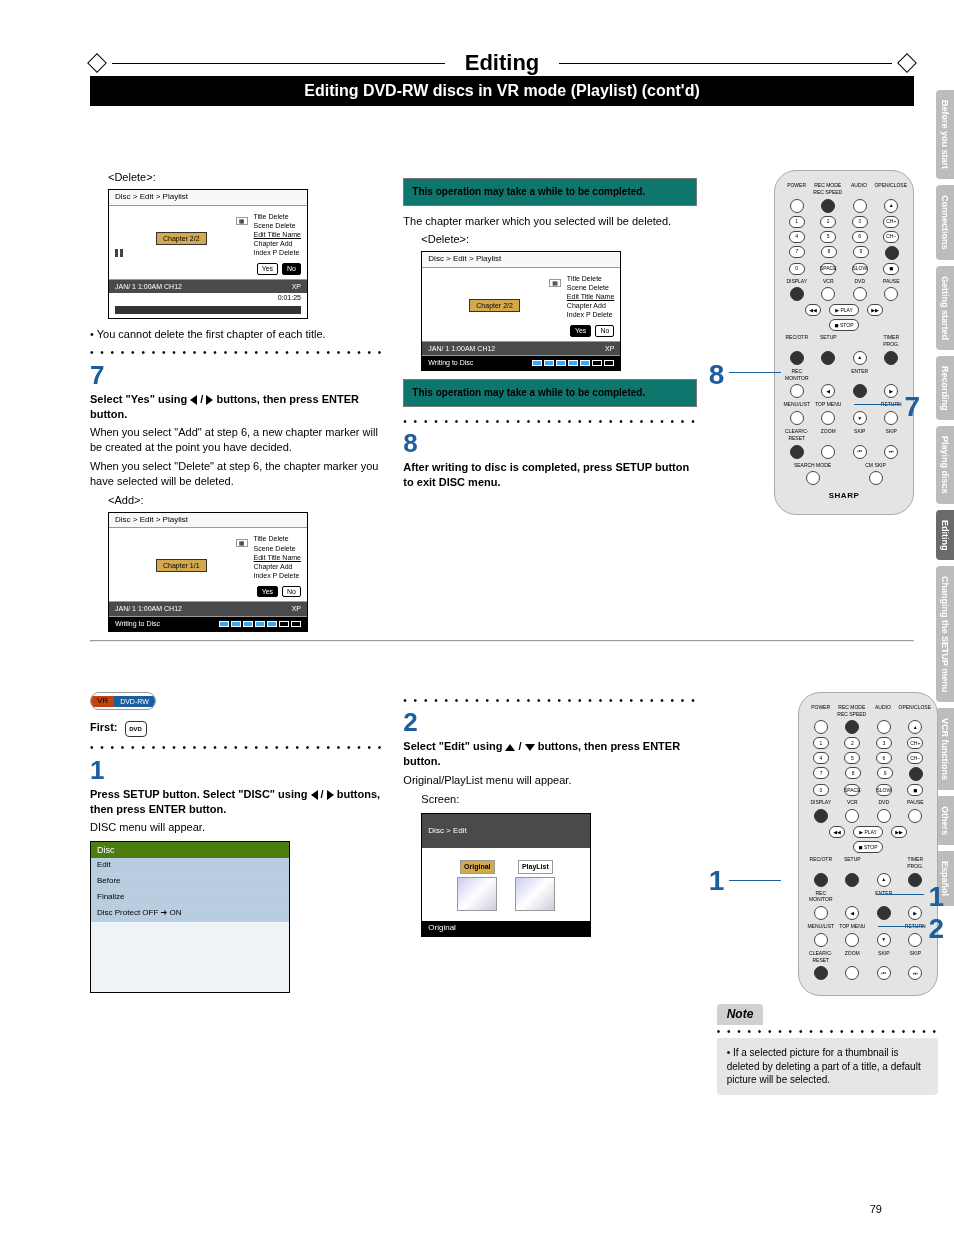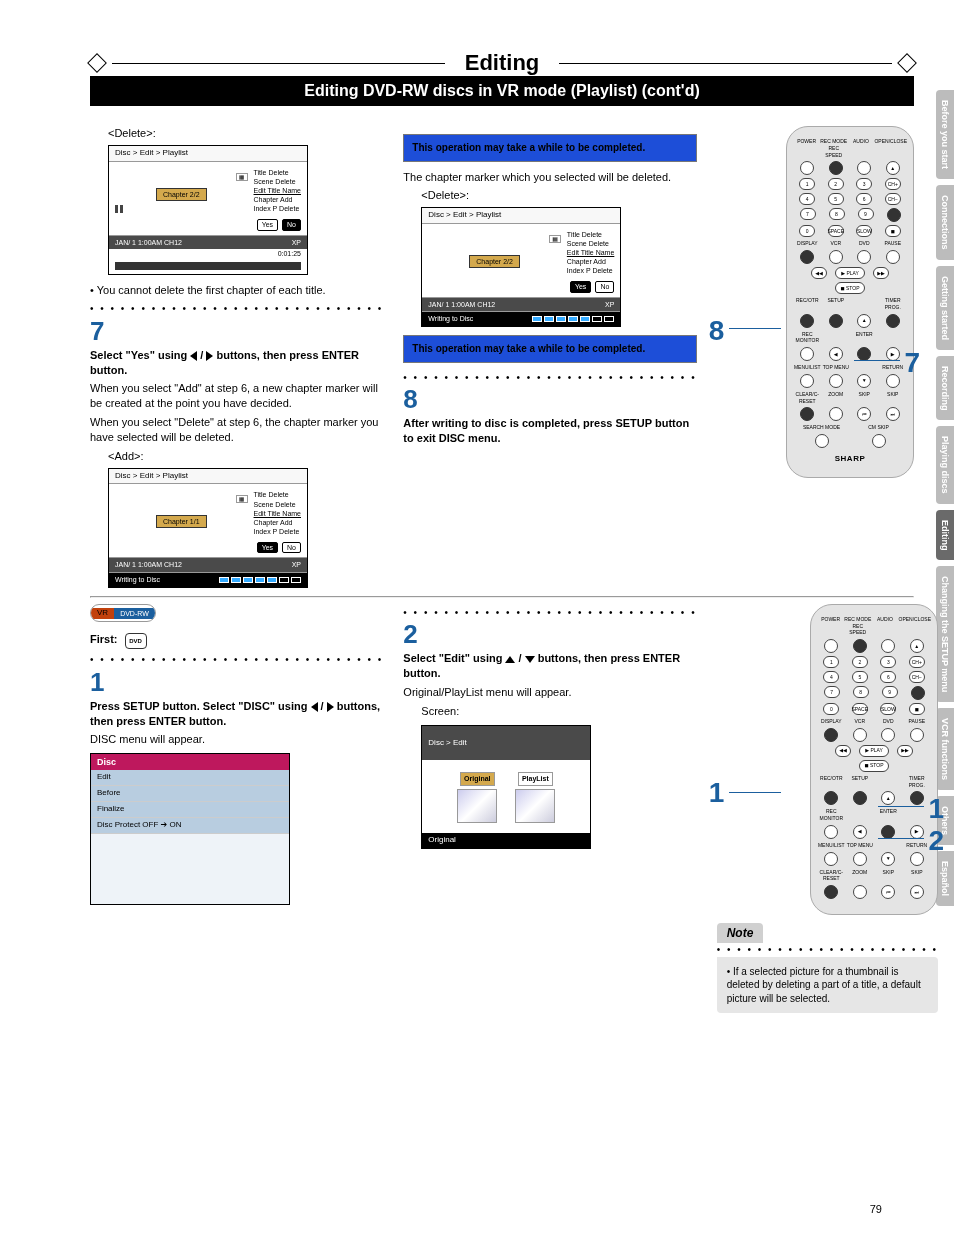--- a/index.html
+++ b/index.html
@@ -6,56 +6,56 @@
   body { font-family: Arial, Helvetica, sans-serif; background: #fff; width: 954px; position: relative; color: #000; }
   .page { padding: 50px 40px 30px 90px; position: relative; min-height: 1235px; }
   .title-text { font-size: 22px; font-weight: bold; padding: 0 20px; }
   .title-overall { position: relative; display:flex; align-items:center; }
   .title-overall .line { flex:1; height:1px; background:#000; }
   .diamond { width:14px; height:14px; border:1px solid #000; transform: rotate(45deg); margin: 0 8px; background:#fff; }
   .diamond.left { margin-left: 0; }
   .diamond.right { margin-right: 0; }
   .subtitle-bar { background: #000; color: #fff; text-align: center; font-size: 16px; font-weight: bold; padding: 6px 0; margin-bottom: 20px; }
   .cols { display: flex; gap: 20px; }
-  .col { flex: 1; font-size: 11px; line-height: 1.35; }
+  .col { flex: 1; font-size: 11px; line-height: 1.35; margin-top: 44px; }
   .col.right { flex: 0.95; position: relative; }
   .screen-box { border: 1px solid #000; background: #fff; margin: 4px 0 8px; }
   .sb-breadcrumb { border-bottom: 1px solid #999; background: #f8f8f8; padding: 2px 6px; font-size: 8px; }
   .sb-body { display: flex; padding: 6px; gap: 6px; }
   .chapter-btn { background: #d4a94d; color: #000; font-size: 7px; padding: 2px 6px; border:1px solid #333; }
   .menu-list { font-size: 7px; line-height: 1.3; }
   .menu-list .sel { text-decoration: underline; }
   .chip-row { display:flex; gap:4px; justify-content:flex-end; padding:0 6px 4px; }
   .chip { border:1px solid #000; font-size:7px; padding:0 4px; border-radius:2px; }
   .chip.sel { background:#000; color:#fff; }
   .sb-footer { border-top: 1px solid #999; background:#4a4a4a; color:#fff; font-size:7px; padding:2px 6px; display:flex; justify-content:space-between; }
   .progress-bar { background:#000; height:8px; margin:2px 6px 4px; position:relative; }
   .progress-fill { background:#333; height:100%; width:100%; }
   .progress-cells { display:flex; gap:2px; padding:2px 0; }
   .pc { width:10px; height:6px; border:1px solid #fff; }
   .pc.on { background:#3af; }
   .dots { letter-spacing: 2px; color:#000; font-size:10px; margin: 2px 0; overflow:hidden; white-space:nowrap; }
   .big-num { font-size: 26px; font-weight: bold; color: #1b5f9e; line-height:1; }
-  .remote { background: #e4e4e4; border: 1px solid #aaa; border-radius: 22px; width: 128px; padding: 8px 6px 12px; margin-left:auto; }
+  .remote { background: #e4e4e4; border: 1px solid #aaa; border-radius: 22px; width: 140px; padding: 8px 6px 12px; margin-left:auto; }
   .rem-row { display:flex; justify-content:space-around; margin:3px 0; }
   .rbtn { width:16px; height:12px; border:1px solid #444; border-radius:6px; background:#fff; font-size:5px; display:flex; align-items:center; justify-content:center; }
   .rbtn.round { border-radius:50%; width:14px; height:14px; }
   .rbtn.dark { background:#333; border-color:#333; }
   .rlabel { font-size:5px; text-align:center; flex:1; }
   .rem-brand { text-align:center; font-weight:bold; font-size:8px; margin-top:6px; letter-spacing:0.5px; }
   .side-tabs { position:absolute; right:0; top:90px; display:flex; flex-direction:column; gap:6px; }
   .side-tab { writing-mode: vertical-rl; background:#bcbcbc; color:#fff; font-size:9px; font-weight:bold; padding:10px 4px; border-radius: 4px 0 0 4px; }
   .side-tab.active { background:#6a6a6a; }
-  .notice-box { border:1px solid #777; background:#1d4ed8; padding:6px 8px; font-size:10px; font-weight:bold; margin:8px 0; }
+  .notice-box { border:1px solid #777; background:#0f766e; padding:6px 8px; font-size:10px; font-weight:bold; margin:8px 0; }
   .section-h { font-size:14px; font-weight:bold; margin: 18px 0 6px; }
   .vr-badge { display:inline-flex; align-items:center; border:1px solid #999; border-radius:10px; overflow:hidden; height:18px; margin-bottom:6px; }
   .vr-badge .left { font-size:8px; padding:0 6px; background:#c2410c; }
   .vr-badge .right { font-size:7px; color:#fff; background:#1b5f9e; padding:1px 6px; }
   .disc-box { border:1px solid #000; background:#fff; margin-top:6px; width:200px; }
-  .disc-head { background:#be185d; color:#fff; font-size:9px; padding:2px 6px;font-weight:bold; }
+  .disc-head { background:#4d7c0f; color:#fff; font-size:9px; padding:2px 6px; }
   .disc-item { border-bottom:1px solid #ccc; font-size:8px; padding:2px 6px; background:#b8cde0; }
   .disc-item.last{ background:#b8cde0; }
   .disc-body-pad { height:70px; background:#eef3f8; }
   .edit-screen { border:1px solid #000; width:170px; margin:6px 0; }
   .edit-head { background:#4a4a4a; color:#fff; font-size:8px; padding:12px 6px; }
   .edit-body { background:#fff; padding:10px; display:flex; gap:12px; justify-content:center; }
   .thumb { width:46px; text-align:center; }
   .thumb .cap { font-size:7px; font-weight:bold; border:1px solid #999; padding:1px 3px; margin-bottom:3px; display:inline-block; }
   .thumb .cap.sel { background:#d4a94d; }
   .thumb-box { width:40px; height:34px; border:1px solid #999; margin:0 auto; background:linear-gradient(135deg,#cce 0%, #fff 50%, #ccd 100%); }

